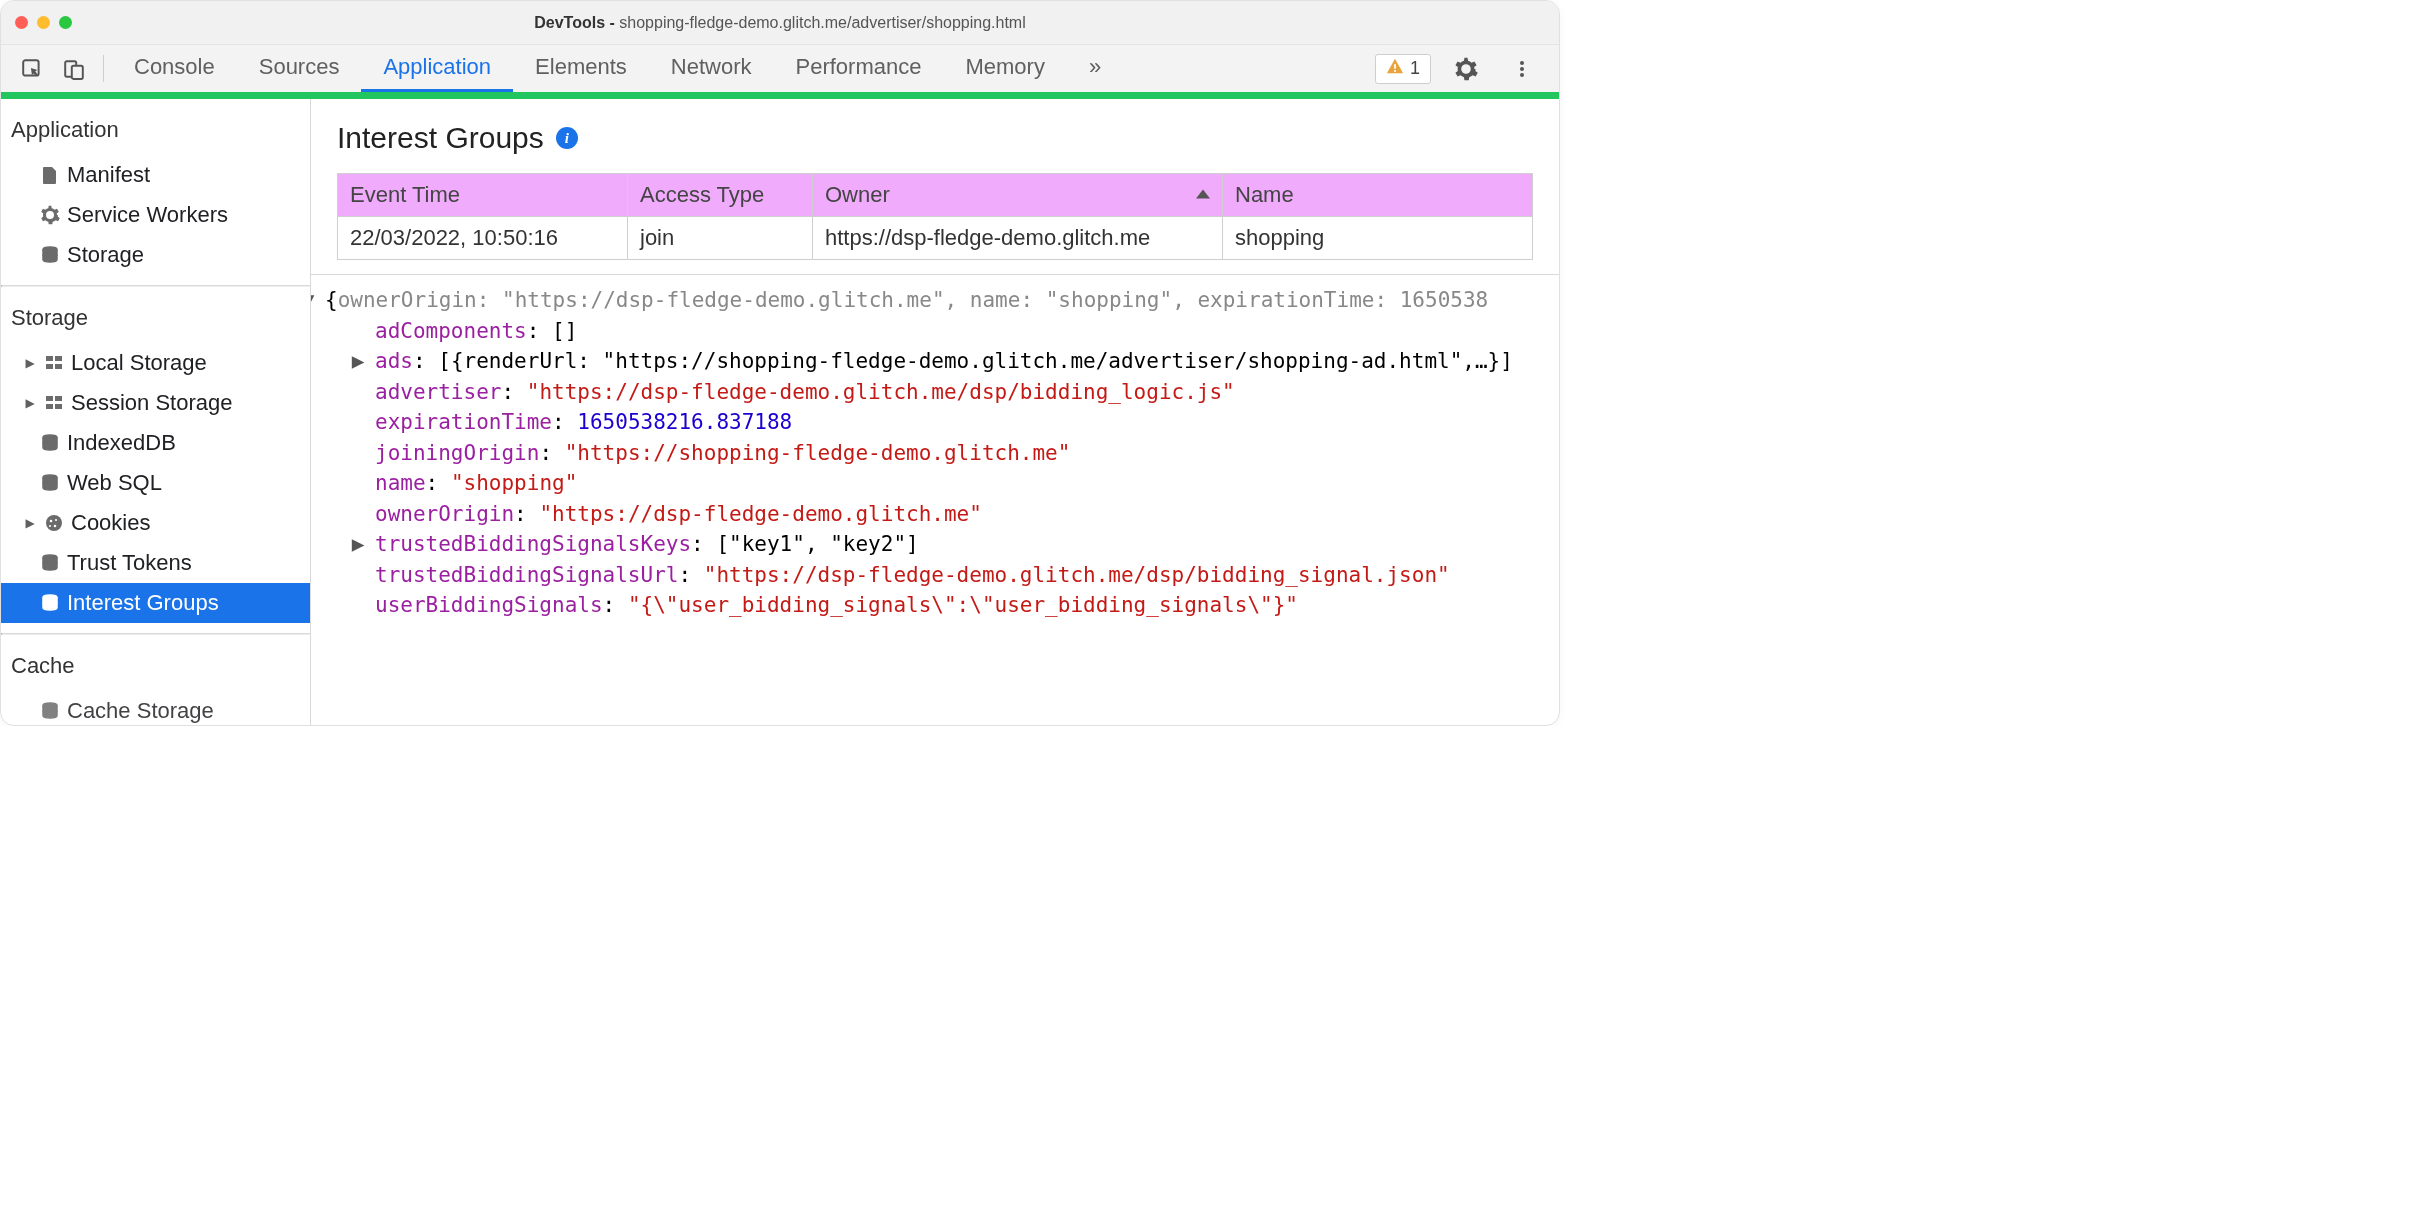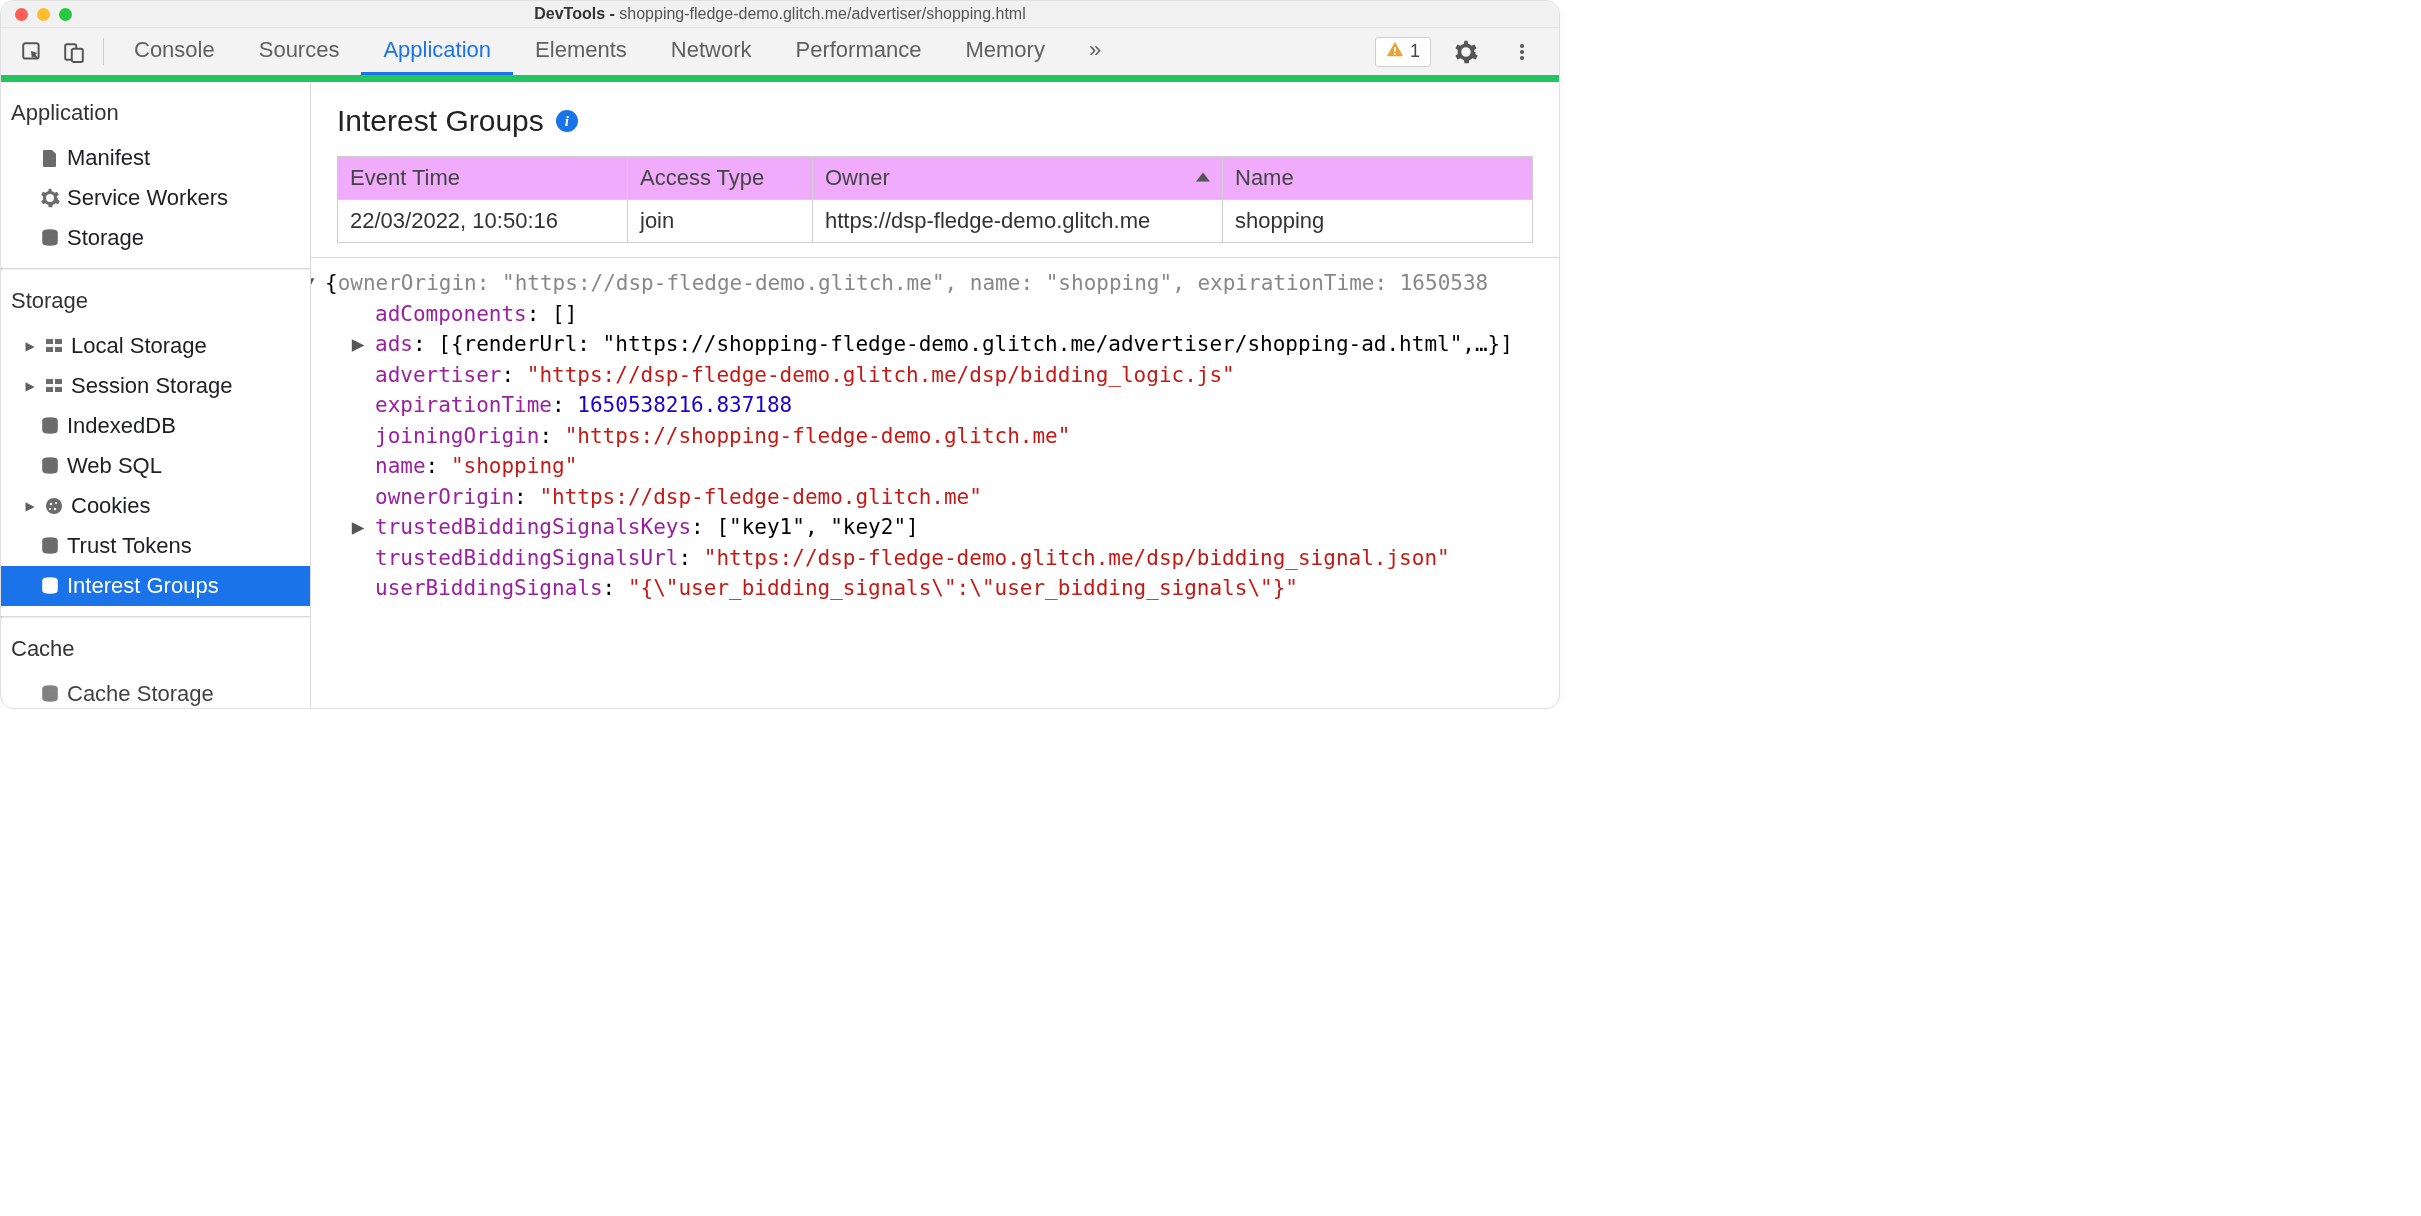--- a/index.html
+++ b/index.html
@@ -14,21 +14,21 @@
     width: 1560px;
     margin: 0;
     border: 1px solid #e0e0e0;
     border-radius: 14px;
     background: #fff;
     overflow: hidden;
     box-shadow: 0 2px 10px rgba(0,0,0,0.04);
   }
   
   .titlebar {
-    height: 27px;
+    height: 44px;
     background: #f1f1f1;
     border-bottom: 1px solid #e4e4e4;
     display: flex;
     align-items: center;
     padding: 0 14px;
     position: relative;
   }
   .traffic-lights { display: flex; gap: 9px; }
   .traffic-light { width: 13px; height: 13px; border-radius: 50%; }
   .tl-close   { background: #ff5f57; }

